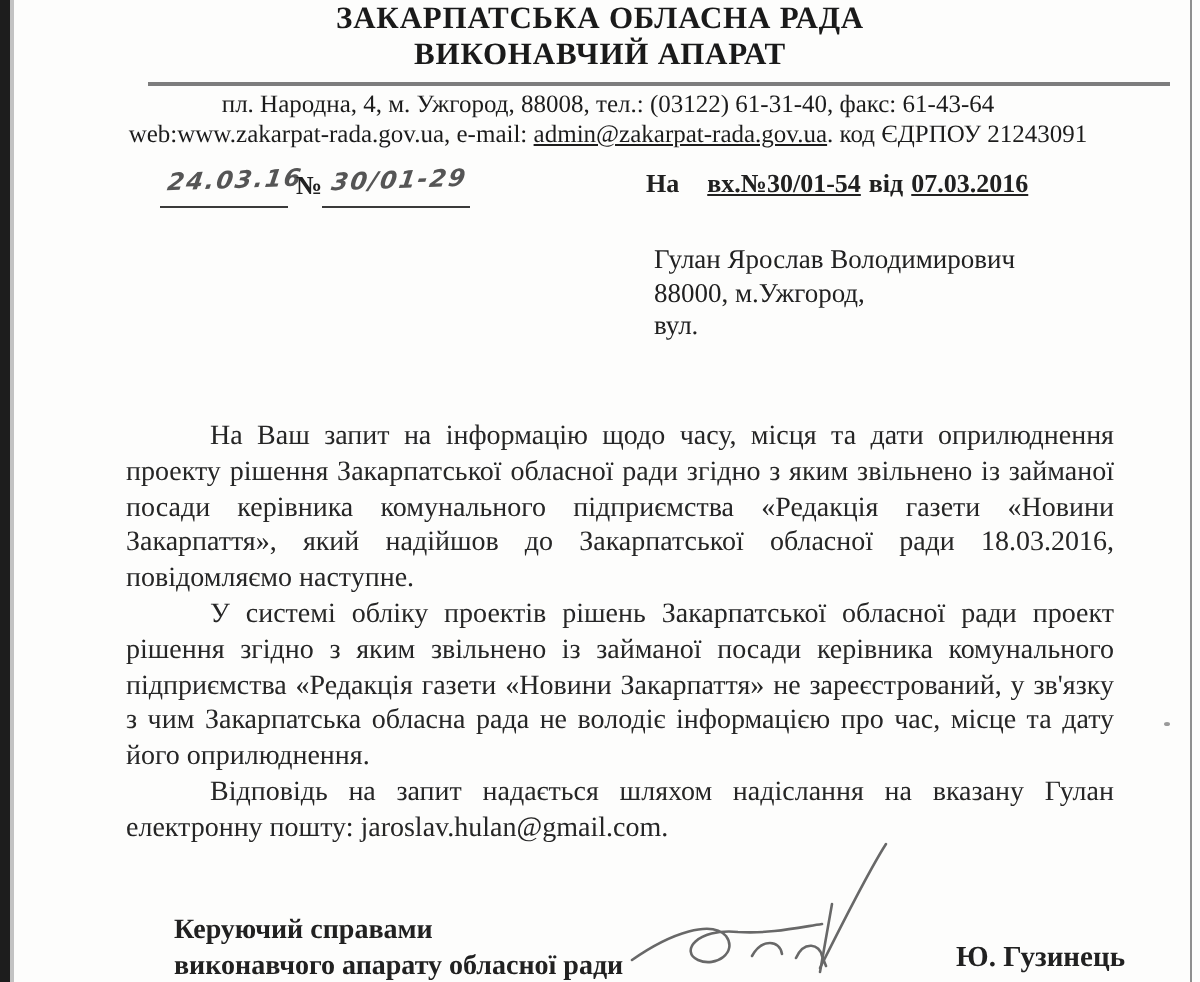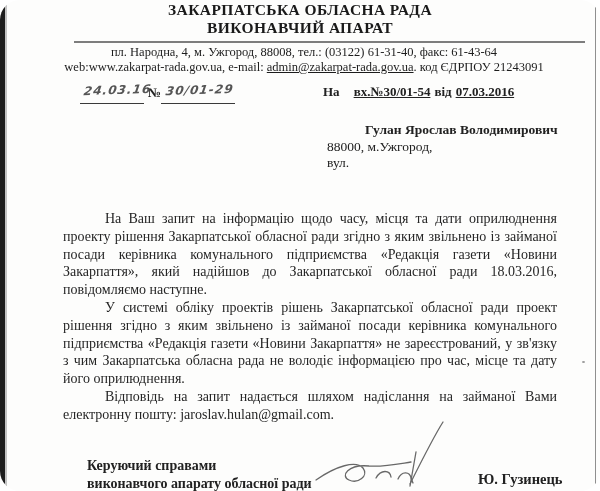--- a/index.html
+++ b/index.html
@@ -3,21 +3,20 @@
 <meta charset="utf-8">
 <style>
   html,body{margin:0;padding:0;background:#ffffff;}
   .page{
     position:relative;
     width:600px;height:491px;
     background:#fdfdfc;
     overflow:hidden;
     font-family:"Liberation Serif", serif;
     color:#212121;
-    border-radius:20px;
   }
   
   .scan-edge-left{position:absolute;left:0;top:0;width:5px;height:491px;background:#1d1d1d;}
   .scan-edge-left::after{content:"";position:absolute;left:5px;top:0;width:2px;height:491px;background:#8a8a8a;opacity:.5;}
   .scan-edge-right{position:absolute;left:595px;top:0;width:1px;height:491px;background:#8f8f8f;}
   .scan-speck{position:absolute;left:582px;top:361px;width:3px;height:2px;background:#9a9a9a;border-radius:50%;}
 
   
   .org-head{position:absolute;left:35px;top:1px;width:530px;text-align:center;font-weight:bold;font-size:15.5px;line-height:18px;letter-spacing:.4px;color:#1a1a1a;}
   .head-rule{position:absolute;left:74px;top:41px;width:511px;height:2px;background:#7d7d7d;}
@@ -33,21 +32,21 @@
   .hand.h1{left:4px;}
   .hand.h2{left:86px;}
   .no-sign{position:absolute;left:68px;top:3px;font-size:13px;}
   .ref-right{position:absolute;left:323px;top:84px;font-weight:bold;font-size:13px;white-space:nowrap;}
   .ref-right .u{text-decoration:underline;}
   .ref-right .gap{display:inline-block;width:14px;}
   .ref-right .sp{display:inline-block;width:4px;}
 
   
   .addressee{position:absolute;left:327px;top:122px;font-size:13.5px;line-height:16.5px;}
-  .addressee .name{font-weight:bold;margin-left:38px;}
+  .addressee .name{font-weight:normal;}
 
   
   .letter-body{position:absolute;left:63px;top:210px;width:494px;font-size:14px;line-height:17.8px;text-align:justify;color:#262626;}
   .letter-body p{margin:0;text-indent:42px;}
 
   
   .sig-title{position:absolute;left:87px;top:457px;font-weight:bold;font-size:14px;line-height:18px;white-space:nowrap;}
   .sig-name{position:absolute;left:478px;top:471px;font-weight:bold;font-size:14.5px;white-space:nowrap;}
   .sig-scribble{position:absolute;left:312px;top:418px;width:152px;height:73px;}
 </style>
@@ -83,21 +82,21 @@
 
   <div class="addressee">
     <div class="name">Гулан Ярослав Володимирович</div>
     <div>88000, м.Ужгород,</div>
     <div>вул.</div>
   </div>
 
   <div class="letter-body">
     <p>На Ваш запит на інформацію щодо часу, місця та дати оприлюднення проекту рішення Закарпатської обласної ради згідно з яким звільнено із займаної посади керівника комунального підприємства «Редакція газети «Новини Закарпаття», який надійшов до Закарпатської обласної ради 18.03.2016, повідомляємо наступне.</p>
     <p>У системі обліку проектів рішень Закарпатської обласної ради проект рішення згідно з яким звільнено із займаної посади керівника комунального підприємства «Редакція газети  «Новини Закарпаття» не зареєстрований, у зв'язку з чим Закарпатська обласна рада не володіє інформацією про час, місце та дату його оприлюднення.</p>
-    <p>Відповідь на запит надається шляхом надіслання на займаної Вами електронну пошту: jaroslav.hulan@gmail.com.</p>
+    <p>Відповідь на запит надається шляхом надіслання на вказану Гулан електронну пошту: jaroslav.hulan@gmail.com.</p>
   </div>
 
   <div class="sig-title">
     <div>Керуючий справами</div>
     <div>виконавчого апарату обласної ради</div>
   </div>
   <svg class="sig-scribble" viewBox="0 0 152 73" xmlns="http://www.w3.org/2000/svg">
     <g fill="none" stroke="#4f4f4f" stroke-width="1.3" stroke-linecap="round" opacity="0.85">
       <path d="M4 62 C 24 48, 44 42, 51 50 C 57 58, 46 66, 37 62 C 28 58, 36 46, 57 48 C 72 49, 86 46, 99 44"></path>
       <path d="M64 60 C 69 51, 78 52, 79 59 M86 61 C 90 52, 98 54, 99 60 L 101 65"></path>

